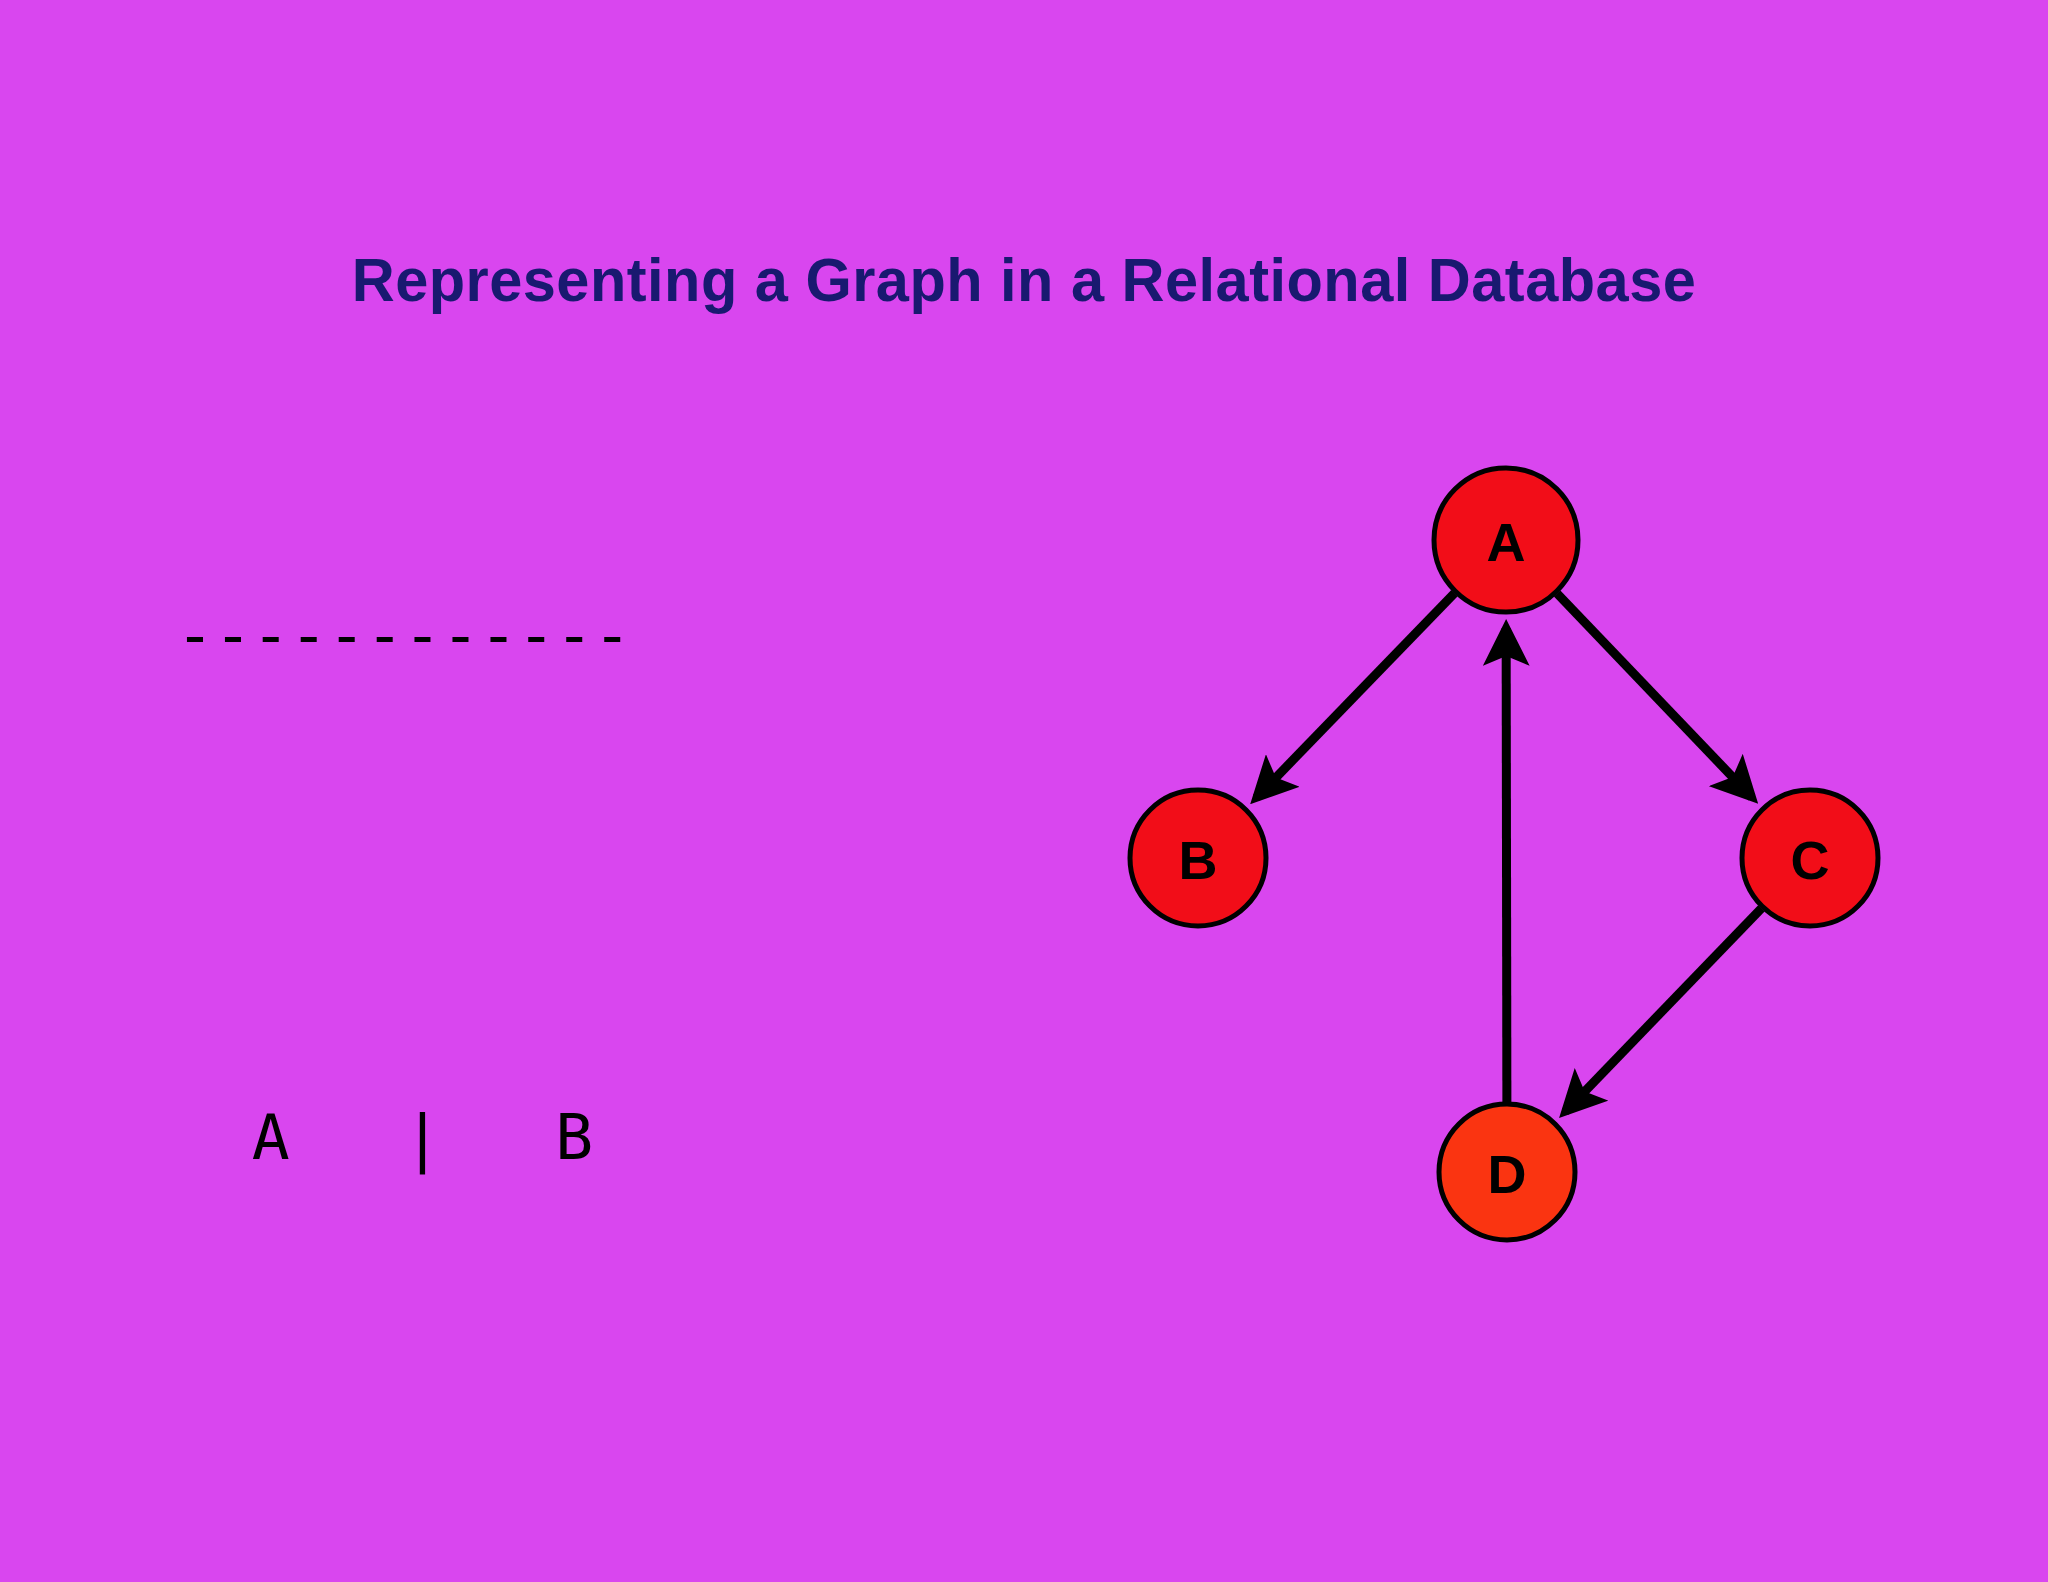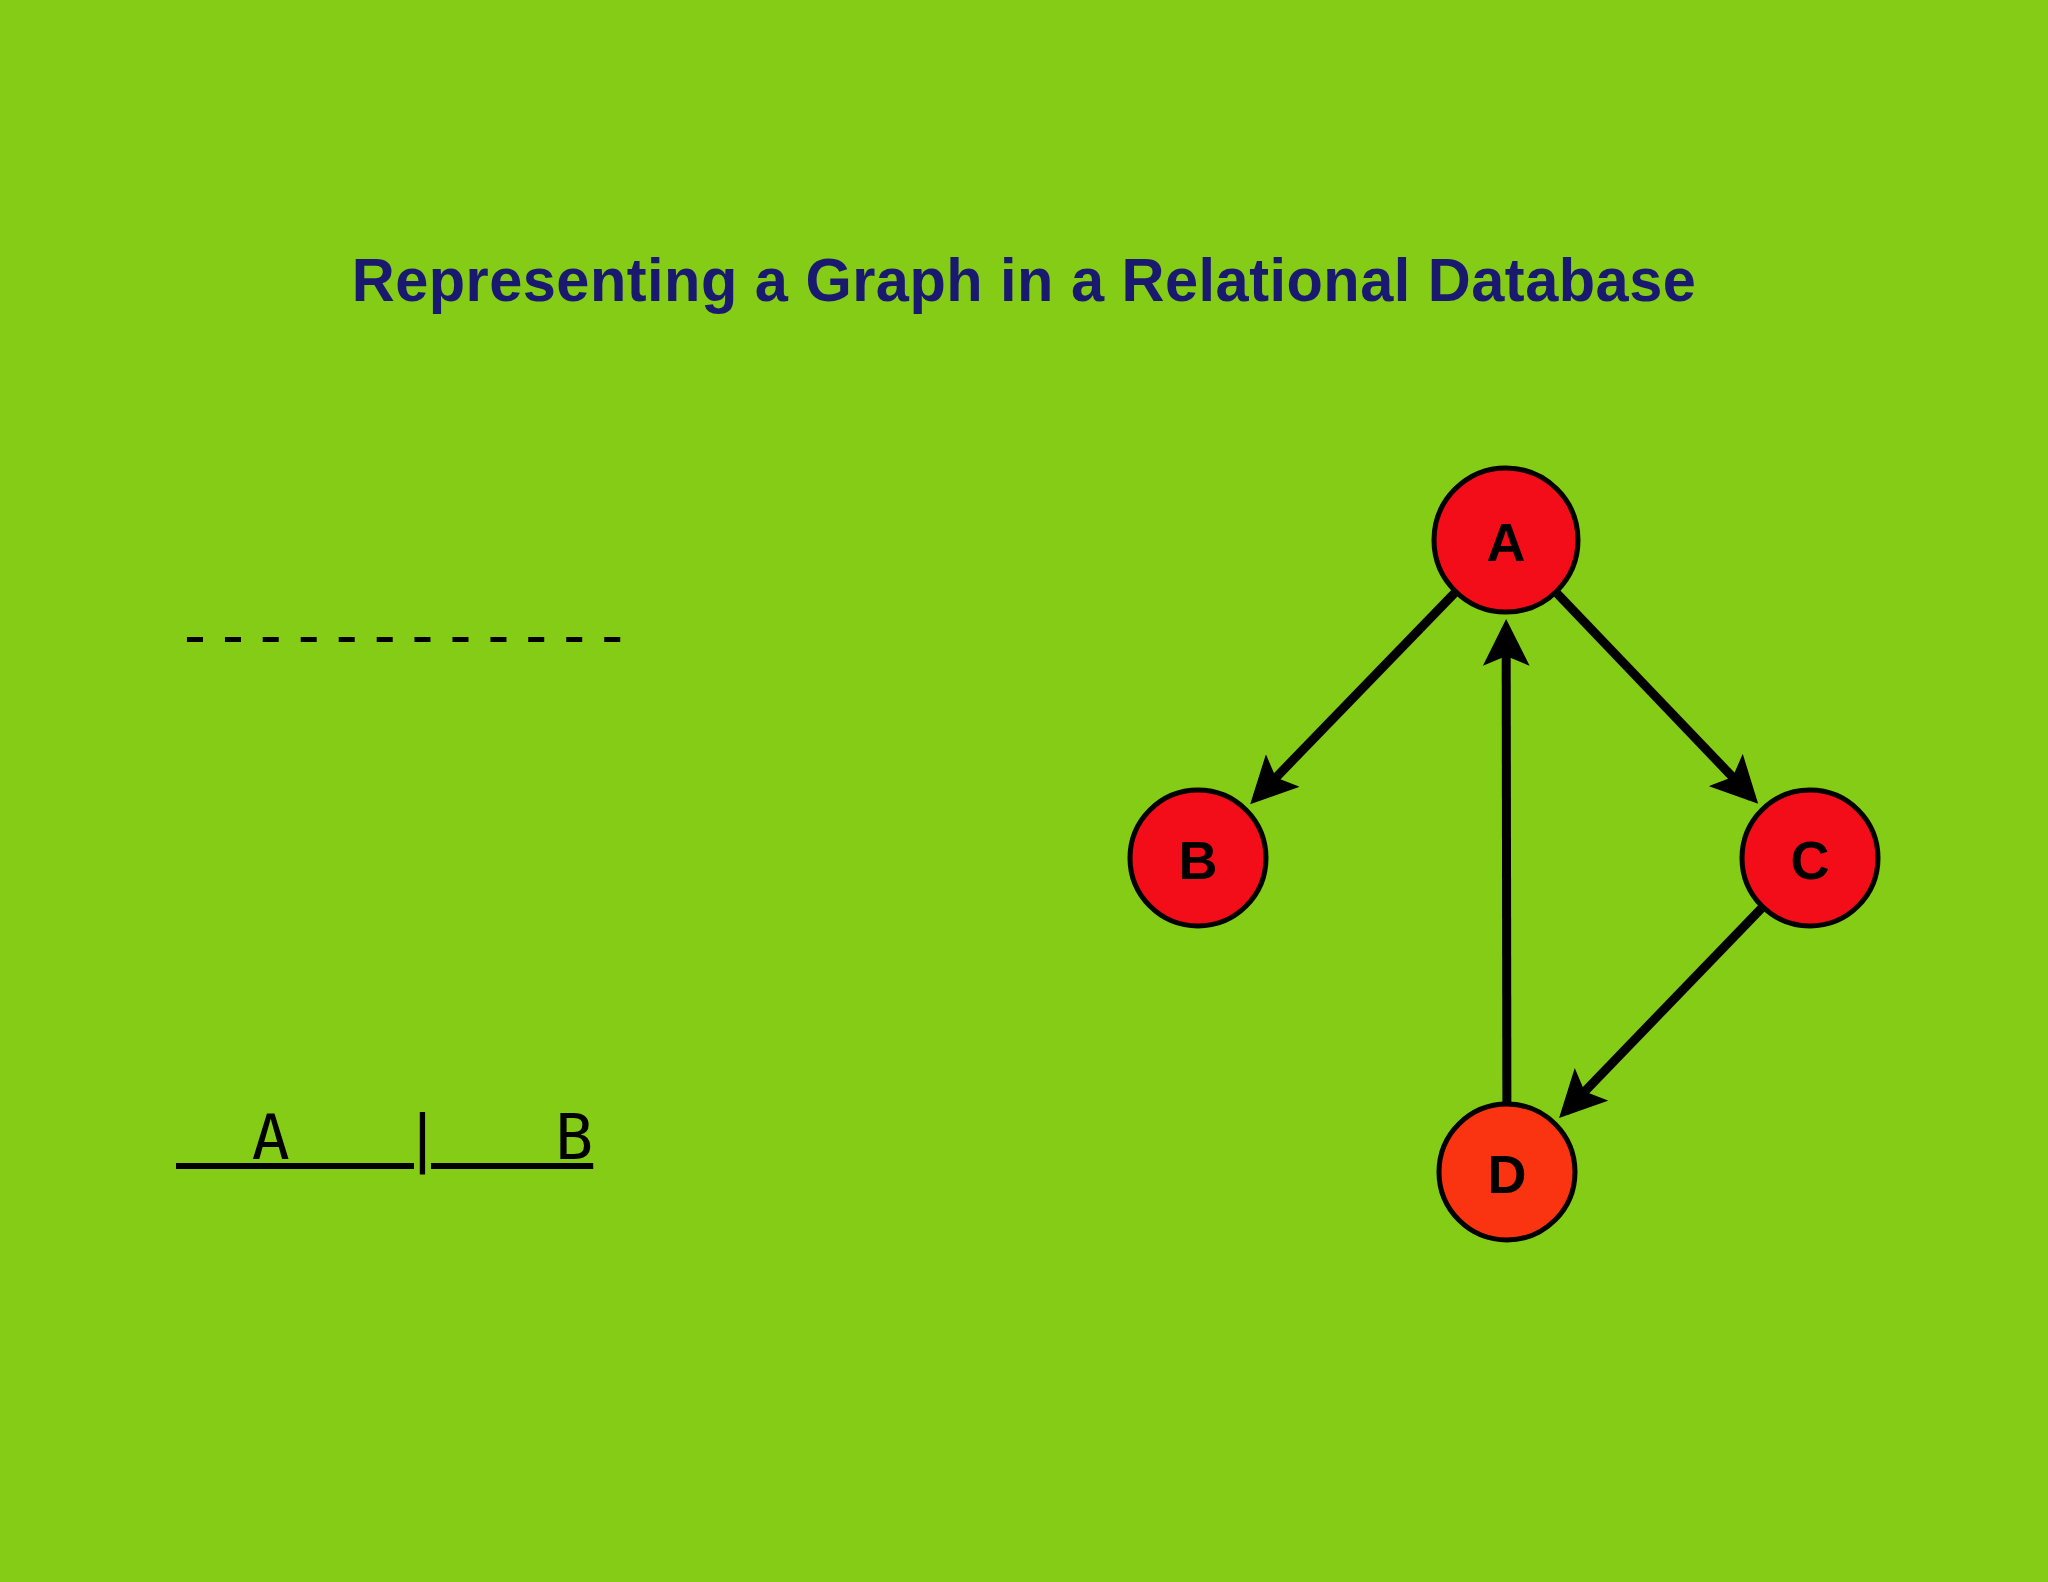--- a/index.html
+++ b/index.html
@@ -40,21 +40,21 @@
     font-family: "DejaVu Sans Mono", "Liberation Mono", monospace;
     font-size: 63px;
     line-height: 96px;
     color: #000000;
     white-space: pre;
     letter-spacing: 0px;
   }
   #edge-table .tbl-header { display: block; }
   #edge-table .tbl-rule   { display: block; margin-top: 4px; }
   #edge-table .tbl-rows   { display: block; margin-top: 22px; }
-  #edge-table .tbl-row    { display: block; text-decoration: underline; }
+  #edge-table .tbl-row    { display: block; }
 
   
   #graph-figure {
     position: absolute;
     left: 1020px;
     top: 400px;
     width: 960px;
     height: 900px;
   }
   #graph-svg { display: block; width: 960px; height: 900px; }
@@ -63,21 +63,21 @@
     font-weight: bold;
     font-size: 54px;
     fill: #000000;
     text-anchor: middle;
     dominant-baseline: central;
   }
 </style>
 </head>
 <body>
 
-<div id="slide" style="background: #84cc16;">
+<div id="slide" style="background: #d946ef;">
 
   <div id="title" style="color: rgb(25, 25, 112);">Representing a Graph in a Relational Database</div>
 
   <div id="edge-table">
     <span class="tbl-rule">------------</span>
     <span class="tbl-rows">
       <span class="tbl-row">  A   |   B</span>
       
       
       

